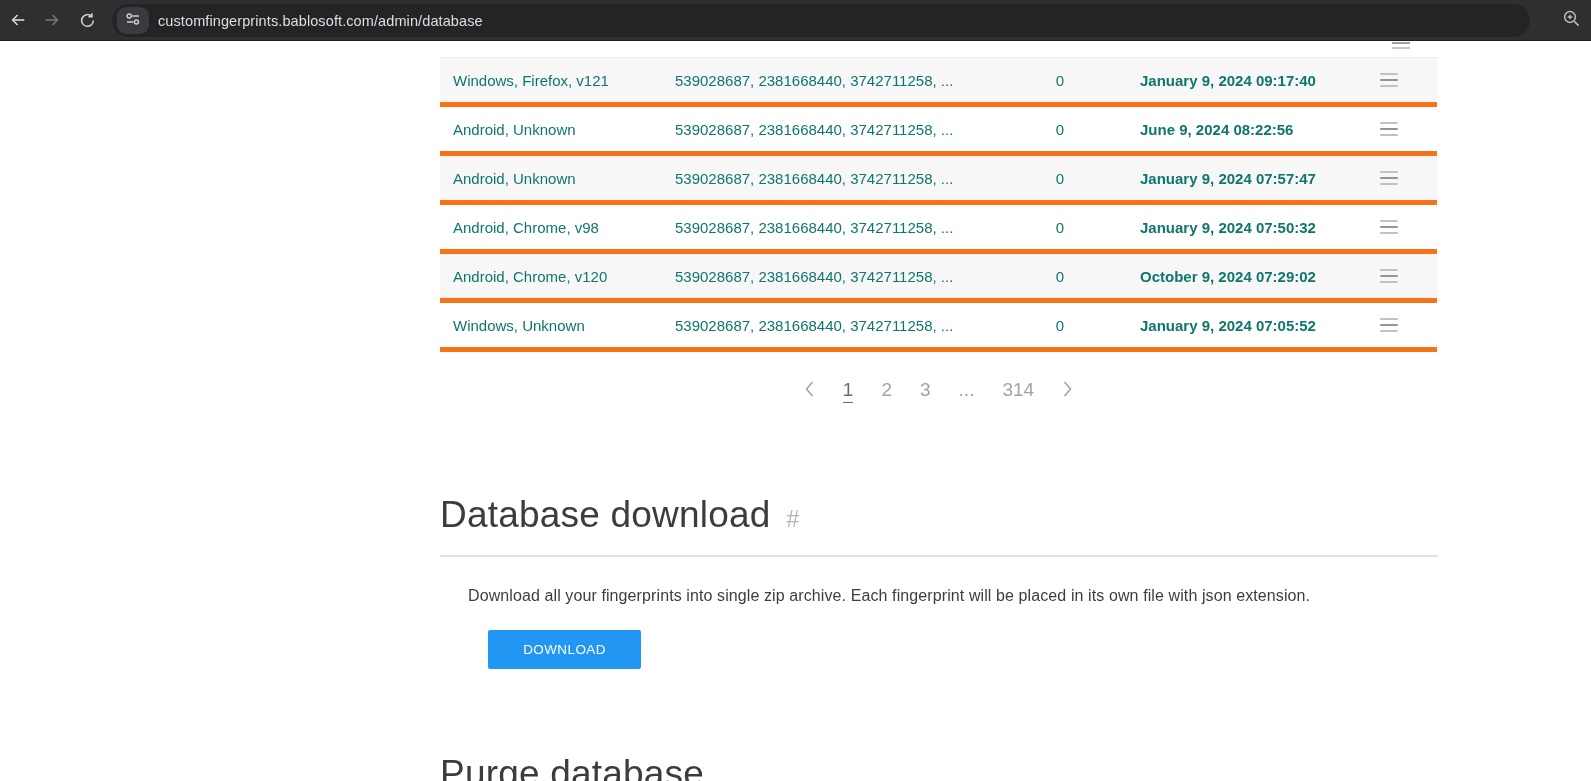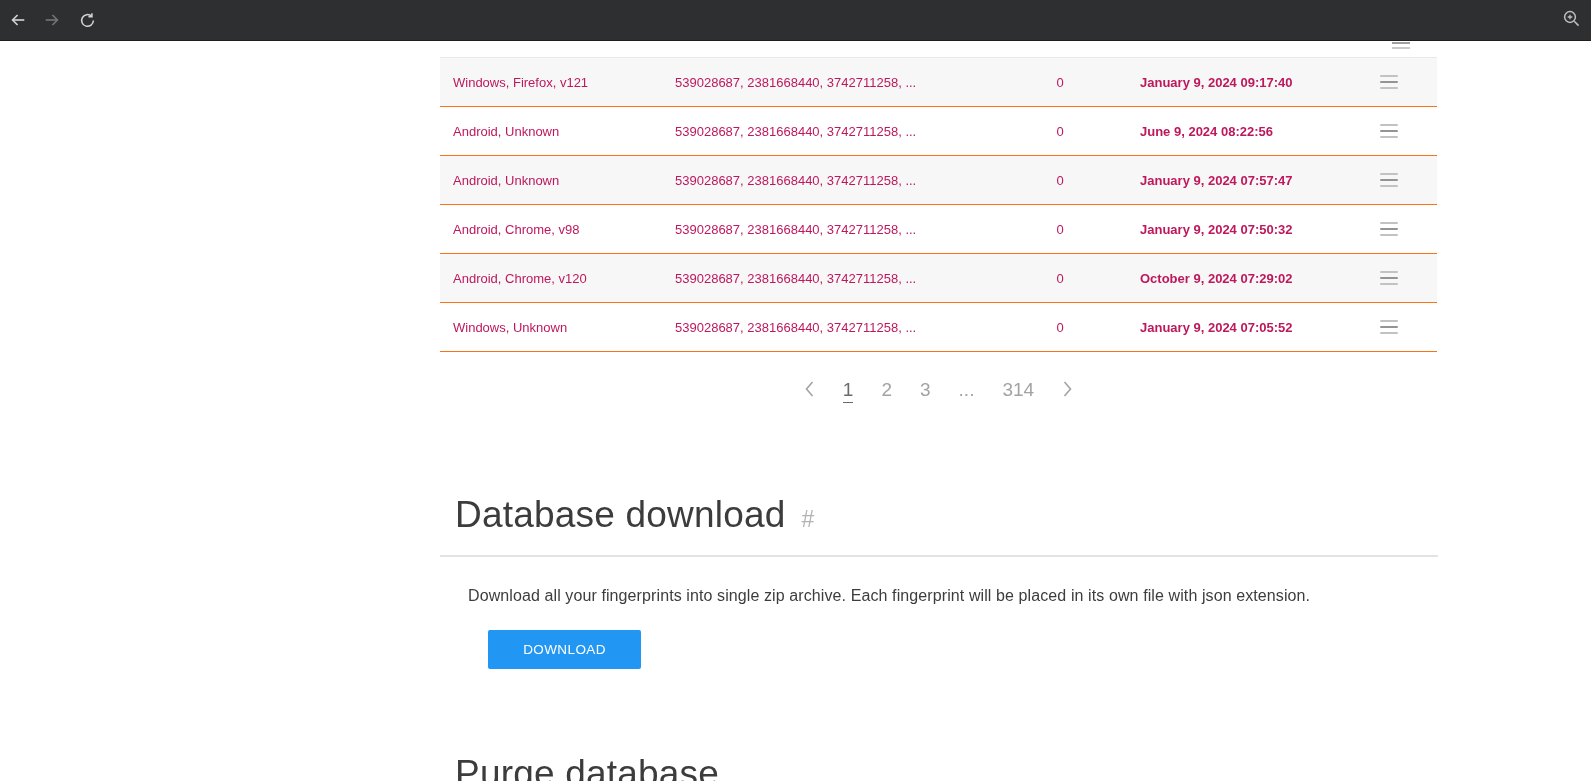--- a/index.html
+++ b/index.html
@@ -56,22 +56,22 @@
   
   .partial-burger { position: absolute; left: 1392px; top: 0px; width: 18px; }
   .partial-burger .b1 { height: 2px; background: #9f9f9f; margin-bottom: 3px; }
   .partial-burger .b2 { height: 2px; background: #c9c9c9; }
 
   
   .fp-table { position: absolute; left: 440px; top: 15px; width: 997px; border-top: 1px solid #e9e9e9; }
   .fp-row {
     height: 49px;
     display: flex; align-items: center;
-    border-bottom: 1px solid #f97316;
-    font-size: 13px; color: #be185d;
+    border-bottom: 5px solid #f97316;
+    font-size: 15px; color: #0f766e;
   }
   .fp-row.striped { background: #f7f7f7; }
   .cell-device   { width: 235px; padding-left: 13px; }
   .cell-ids      { width: 335px; }
   .cell-count    { width: 100px; text-align: center; }
   .cell-date     { width: 230px; padding-left: 30px; font-weight: bold; }
   .cell-actions  { flex: 1; display: flex; justify-content: center; }
   .burger { width: 18px; cursor: pointer; }
   .burger .l { height: 2px; border-radius: 1px; }
   .burger .l1 { background: #c2c2c2; }
@@ -90,21 +90,20 @@
     border-bottom: 1px solid #6b6b6b;
     padding-bottom: 3px;
   }
   .pg-arrow { margin: 0 14px; display: flex; align-items: center; cursor: pointer; }
 
   
   .section-title-row { position: absolute; left: 440px; top: 452px; display: flex; align-items: baseline; }
   .section-title {
     font-size: 37px; font-weight: 300; color: #3c3c3c;
     letter-spacing: 0.2px;
-    margin-left: 15px;
   }
   .anchor-hash { font-size: 23px; color: #b3b3b3; margin-left: 16px; cursor: pointer; }
   .section-divider {
     position: absolute; left: 440px; top: 513px; width: 998px;
     border: none; border-top: 2px solid #e3e3e3;
   }
   .section-desc {
     position: absolute; left: 440px; top: 545px;
     font-size: 16px; color: #3d3d3d; letter-spacing: 0.1px; margin-left: 28px;
   }
@@ -146,20 +145,33 @@
 
   <div class="nav-btn" style="left:73px;">
     <span>
       <svg width="17" height="17" viewBox="0 0 20 20" fill="none" stroke="#d4d4d4" stroke-width="1.8">
         <path d="M16.9 10 a6.9 6.9 0 1 1 -2.0 -4.9"></path>
         <path d="M15.2 1.6 v4.1 h-4.1" stroke-width="1.8"></path>
       </svg>
     </span>
   </div>
 
+  <div class="omnibox">
+    <div class="site-badge">
+      <span>
+        <svg width="16" height="14" viewBox="0 0 16 14" fill="none" stroke="#cfcfcf" stroke-width="1.5">
+          <circle cx="4.2" cy="4" r="2"></circle>
+            <path d="M7.2 4 H14"></path>
+          <path d="M2 10 H8.3"></path>
+            <circle cx="11.4" cy="10" r="2"></circle>
+        </svg>
+      </span>
+    </div>
+    <span class="url-text">customfingerprints.bablosoft.com/admin/database</span>
+  </div>
 
   <div class="zoom-btn">
     <span>
       <svg width="19" height="19" viewBox="0 0 19 19" fill="none" stroke="#bfbfbf" stroke-width="1.5">
         <circle cx="8" cy="8" r="5.4"></circle>
         <path d="M12.2 12.2 L16.6 16.6"></path>
         <path d="M8 5.7 V10.3 M5.7 8 H10.3" stroke-width="1.3"></path>
       </svg>
     </span>
   </div>

